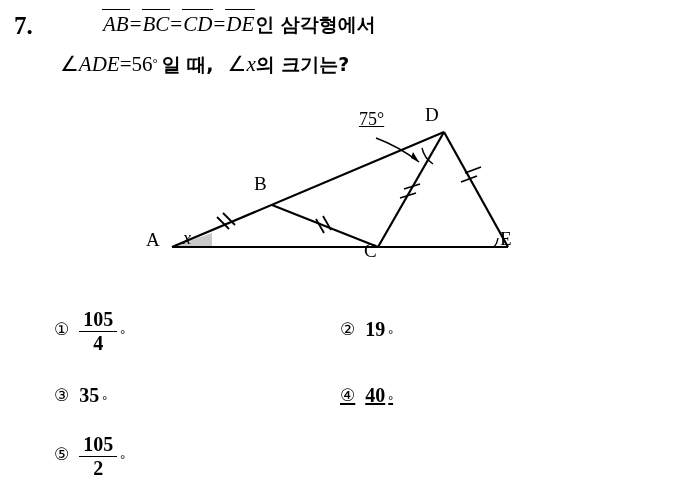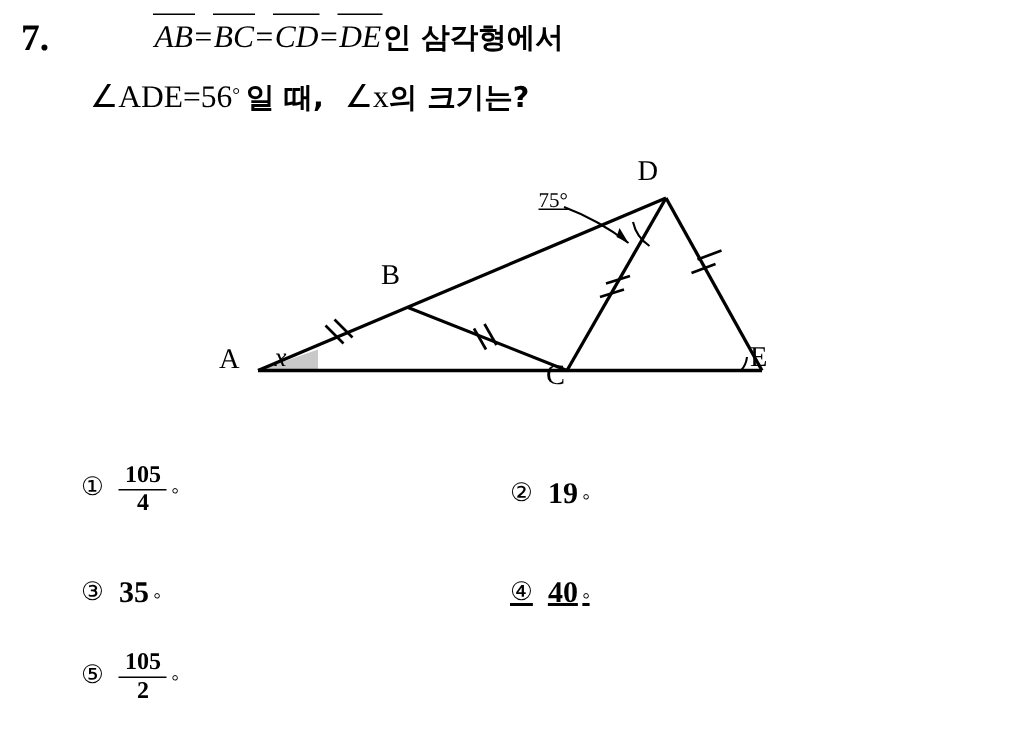--- a/index.html
+++ b/index.html
@@ -60,20 +60,21 @@
     right: 0;
     top: -3px;
     border-top: 1.4px solid #000;
   }
   .kor {
     font-family: "DejaVu Sans", sans-serif;
     font-weight: bold;
     font-size: 19px;
   }
   .ital {
+    font-style: italic;
   }
   .eqsign {
     font-style: normal;
   }
   .deg {
     font-size: 13px;
     vertical-align: 4px;
   }
 
   
@@ -91,22 +92,22 @@
     font-family: "Liberation Serif", serif;
     font-size: 19px;
   }
   #label-A { left: 26px;  top: 129px; }
   #label-B { left: 134px; top: 73px;  }
   #label-C { left: 244px; top: 140px; }
   #label-D { left: 305px; top: 4px;   }
   #label-E { left: 380px; top: 128px; }
   #label-x { left: 63px;  top: 128px; font-style: italic; font-size: 18px;}
   #label-75 {
-    left: 239px; top: 27px;
-    font-size: 14px;
+    left: 239px; top: 9px;
+    font-size: 18px;
     text-decoration: underline;
   }
 
   
   #choices {
     position: absolute;
     left: 0;
     top: 300px;
     width: 676px;
   }
@@ -120,21 +121,21 @@
     font-size: 17px;
     margin-right: 10px;
     vertical-align: 1px;
   }
   .frac {
     display: inline-block;
     vertical-align: middle;
     text-align: center;
     line-height: 1.15;
     font-family: "Liberation Serif", serif;
-    font-size: 16px;
+    font-size: 20px;
   }
   .frac .num { display: block; padding: 0 4px; }
   .frac .den {
     display: block;
     border-top: 1.6px solid #000;
     padding: 0 4px;
   }
   .sm-deg { font-size: 12px; vertical-align: -2px; margin-left: 3px;}
   .bold-num { font-weight: bold; }
 

